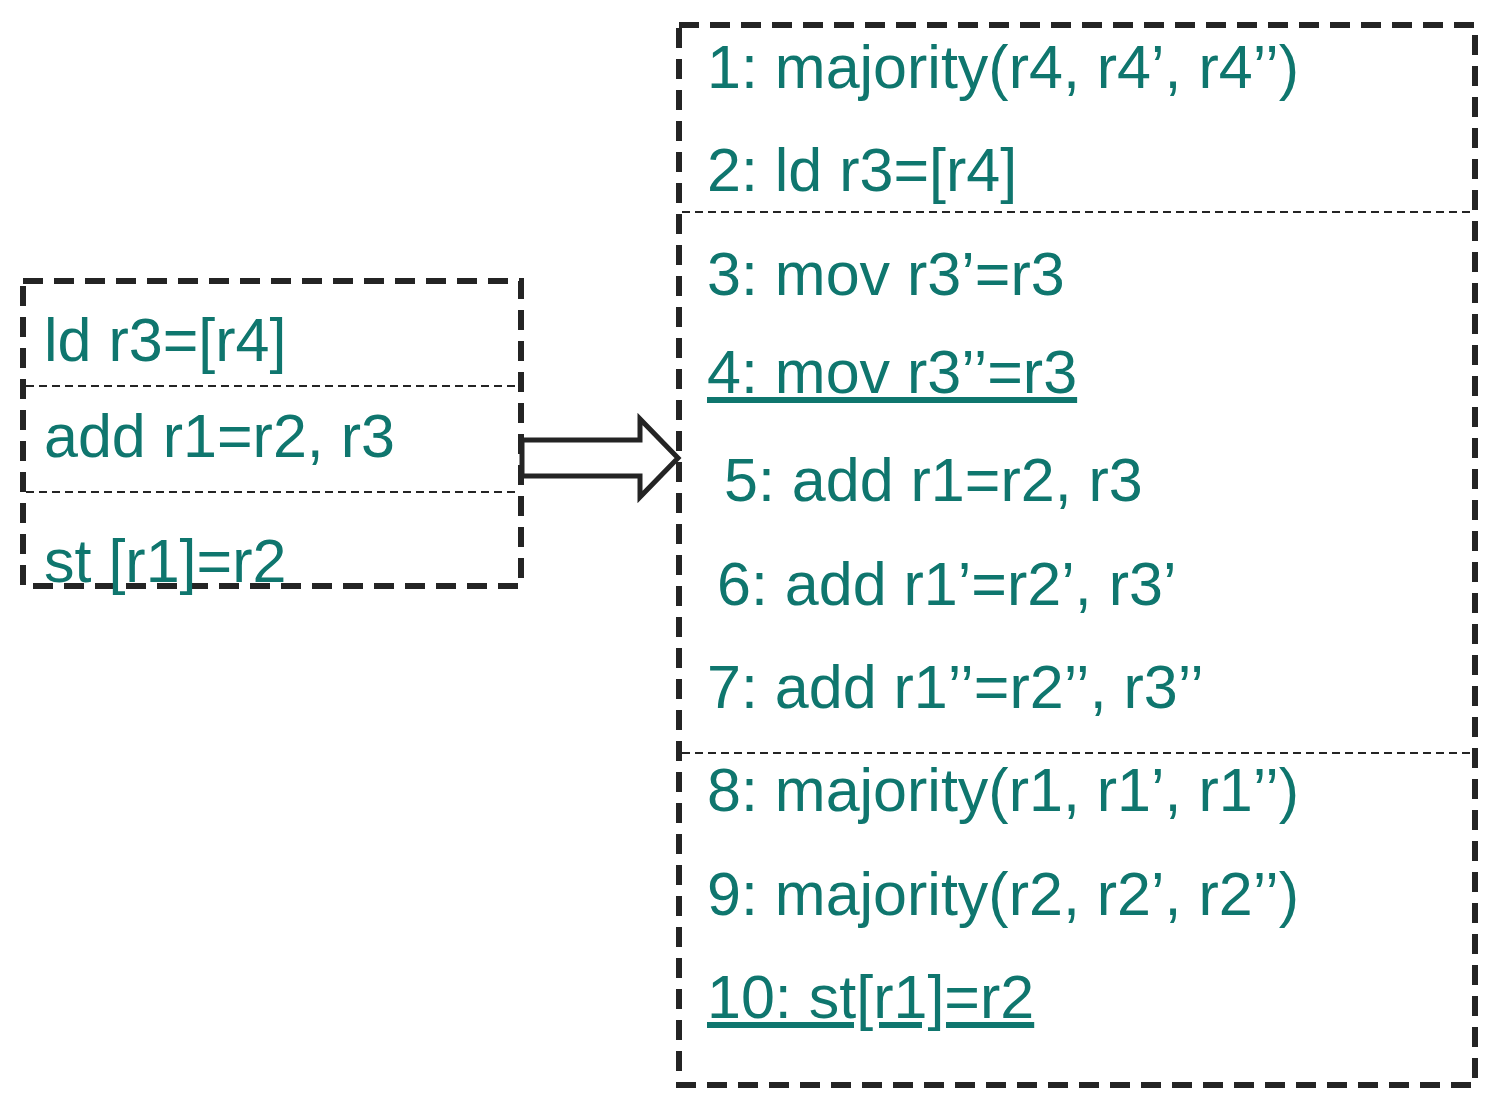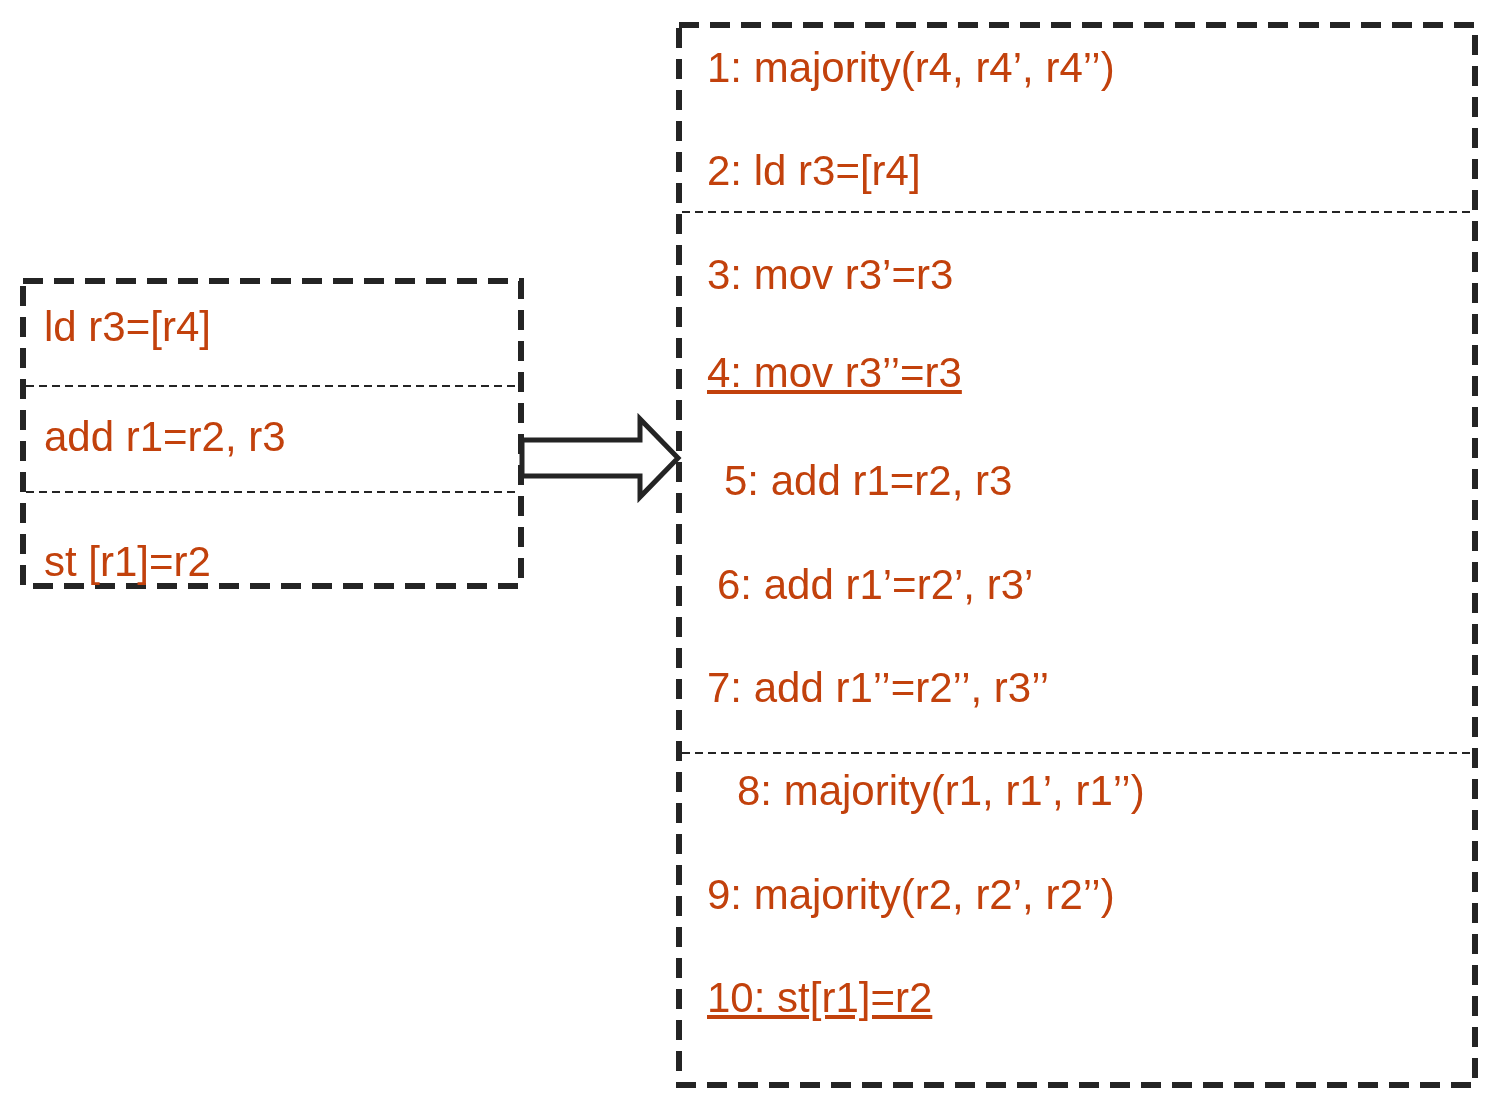--- a/index.html
+++ b/index.html
@@ -35,38 +35,38 @@
     height: 311px;
   }
   .box-right {
     left: 676px;
     top: 22px;
     width: 802px;
     height: 1066px;
   }
   .instr {
     position: absolute;
-    font-size: 42px;
+    font-size: 61px;
     line-height: 61px;
     white-space: nowrap;
-    color: #c2410c;
+    color: #0f766e;
   }
   .box-left .instr { left: 24px; }
   .box-right .instr { left: 31px; }
-  .li-0 { top: 18px; }
+  .li-0 { top: 32px; }
   .li-1 { top: 128px; }
   .li-2 { top: 229px; margin-top: 24px; }
   .ri-0 { top: 15px; }
   .ri-1 { top: 118px; }
   .ri-2 { top: 222px; }
   .ri-3 { top: 320px; text-decoration: underline; }
   .ri-4 { top: 428px; margin-left: 17px; }
   .ri-5 { top: 532px; margin-left: 10px; }
   .ri-6 { top: 635px; }
-  .ri-7 { top: 738px; margin-left: 30px; }
+  .ri-7 { top: 738px; }
   .ri-8 { top: 842px; }
   .ri-9 { top: 945px; text-decoration: underline; }
 </style>
 </head>
 <body>
 
 <div class="canvas">
 
   <svg class="stroke-layer" viewBox="0 0 1498 1109" xmlns="http://www.w3.org/2000/svg">
 

